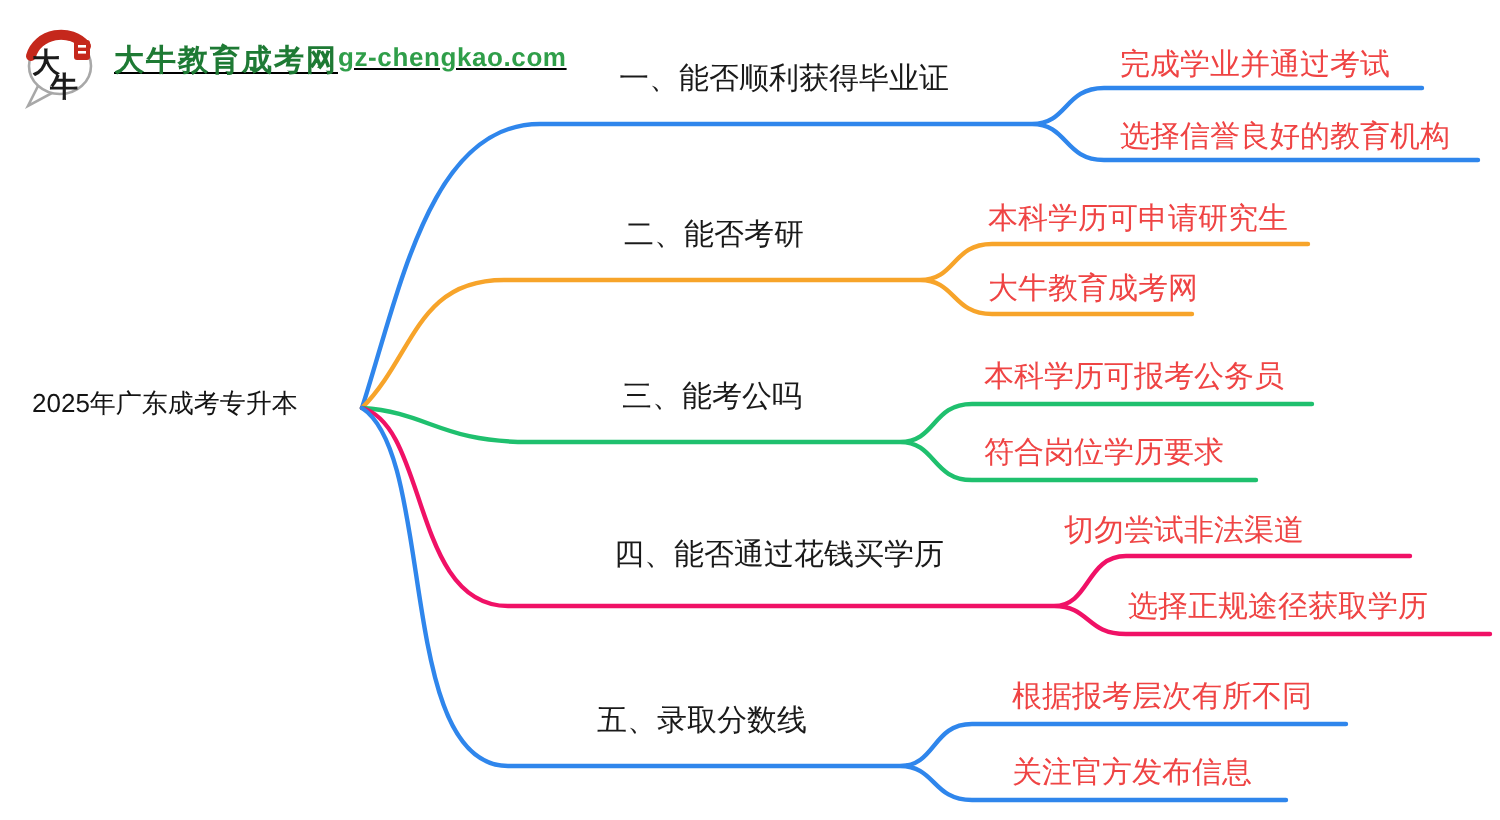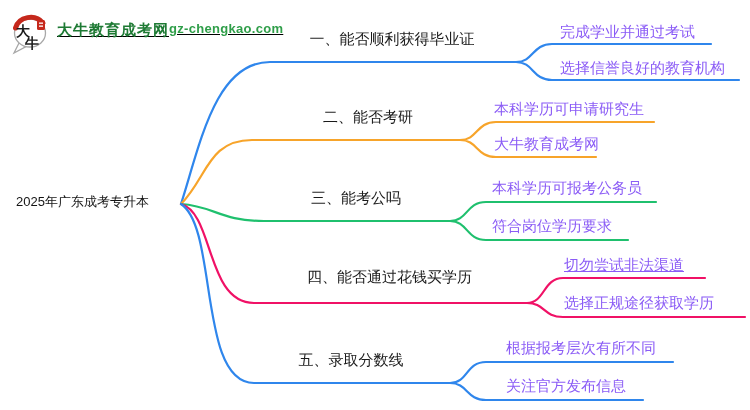--- a/index.html
+++ b/index.html
@@ -23,33 +23,33 @@
 
   
   .root-node {
     position:absolute; left:16px; top:193px;
     font-size:13px; color:#141414; white-space:nowrap;
   }
 
   
   .branch-label { position:absolute; font-size:15px; color:#1a1a1a; text-align:center; white-space:nowrap; }
   #b1-label { left:268px; top:30px;  width:248px; }
-  #b2-label { left:263px; top:108px; width:210px; }
+  #b2-label { left:252px; top:108px; width:210px; }
   #b3-label { left:262px; top:189px; width:188px; }
   #b4-label { left:252px; top:268px; width:275px; }
   #b5-label { left:252px; top:351px; width:198px; }
 
-  .leaf-label { position:absolute; font-size:15px; color:#8b5cf6; white-space:nowrap; }
+  .leaf-label { position:absolute; font-size:15px; color:#ef4444; white-space:nowrap; }
   #b1c1 { left:560px; top:23px; }
   #b1c2 { left:560px; top:59px; }
   #b2c1 { left:494px; top:100px; }
   #b2c2 { left:494px; top:135px; }
   #b3c1 { left:492px; top:179px; }
   #b3c2 { left:492px; top:217px;font-family:Liberation Mono, monospace; }
-  #b4c1 { left:564px; top:256px;text-decoration:underline; }
+  #b4c1 { left:532px; top:256px; }
   #b4c2 { left:564px; top:294px; }
   #b5c1 { left:506px; top:339px; }
   #b5c2 { left:506px; top:377px; }
 </style>
 </head>
 <body>
 
 <div class="canvas">
 
   <svg class="connectors" width="750" height="410" viewBox="0 0 750 410">

